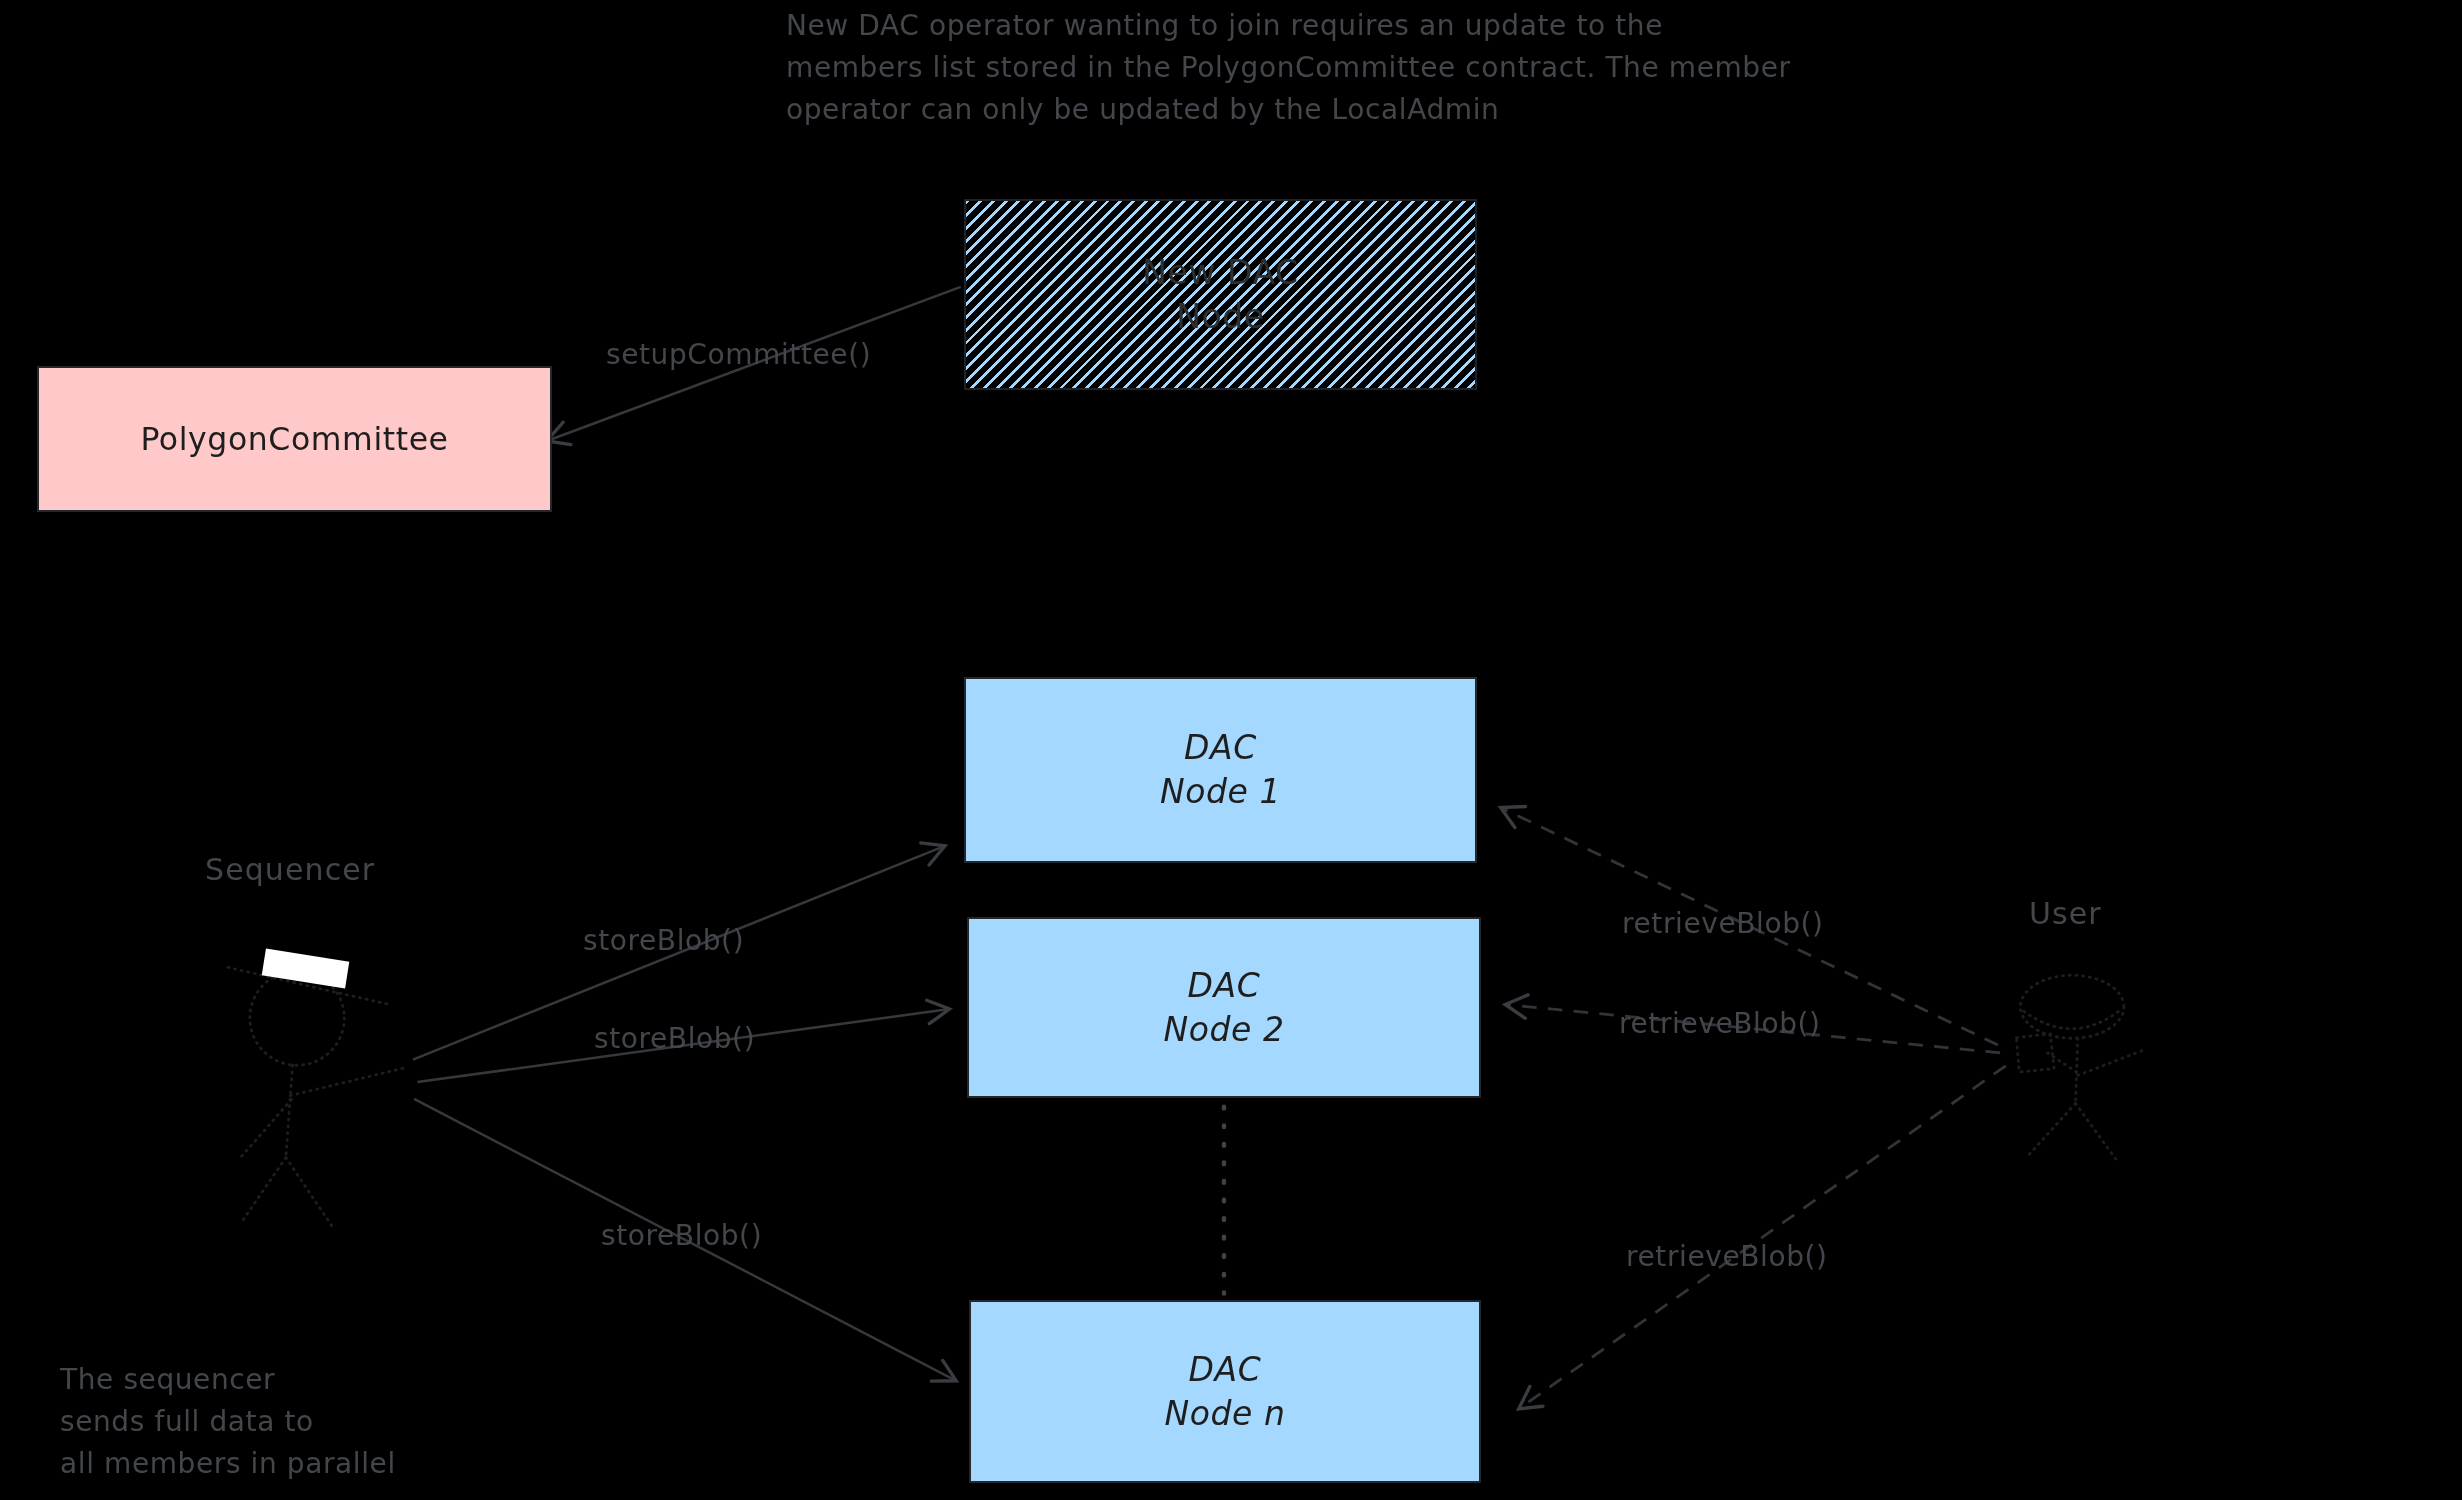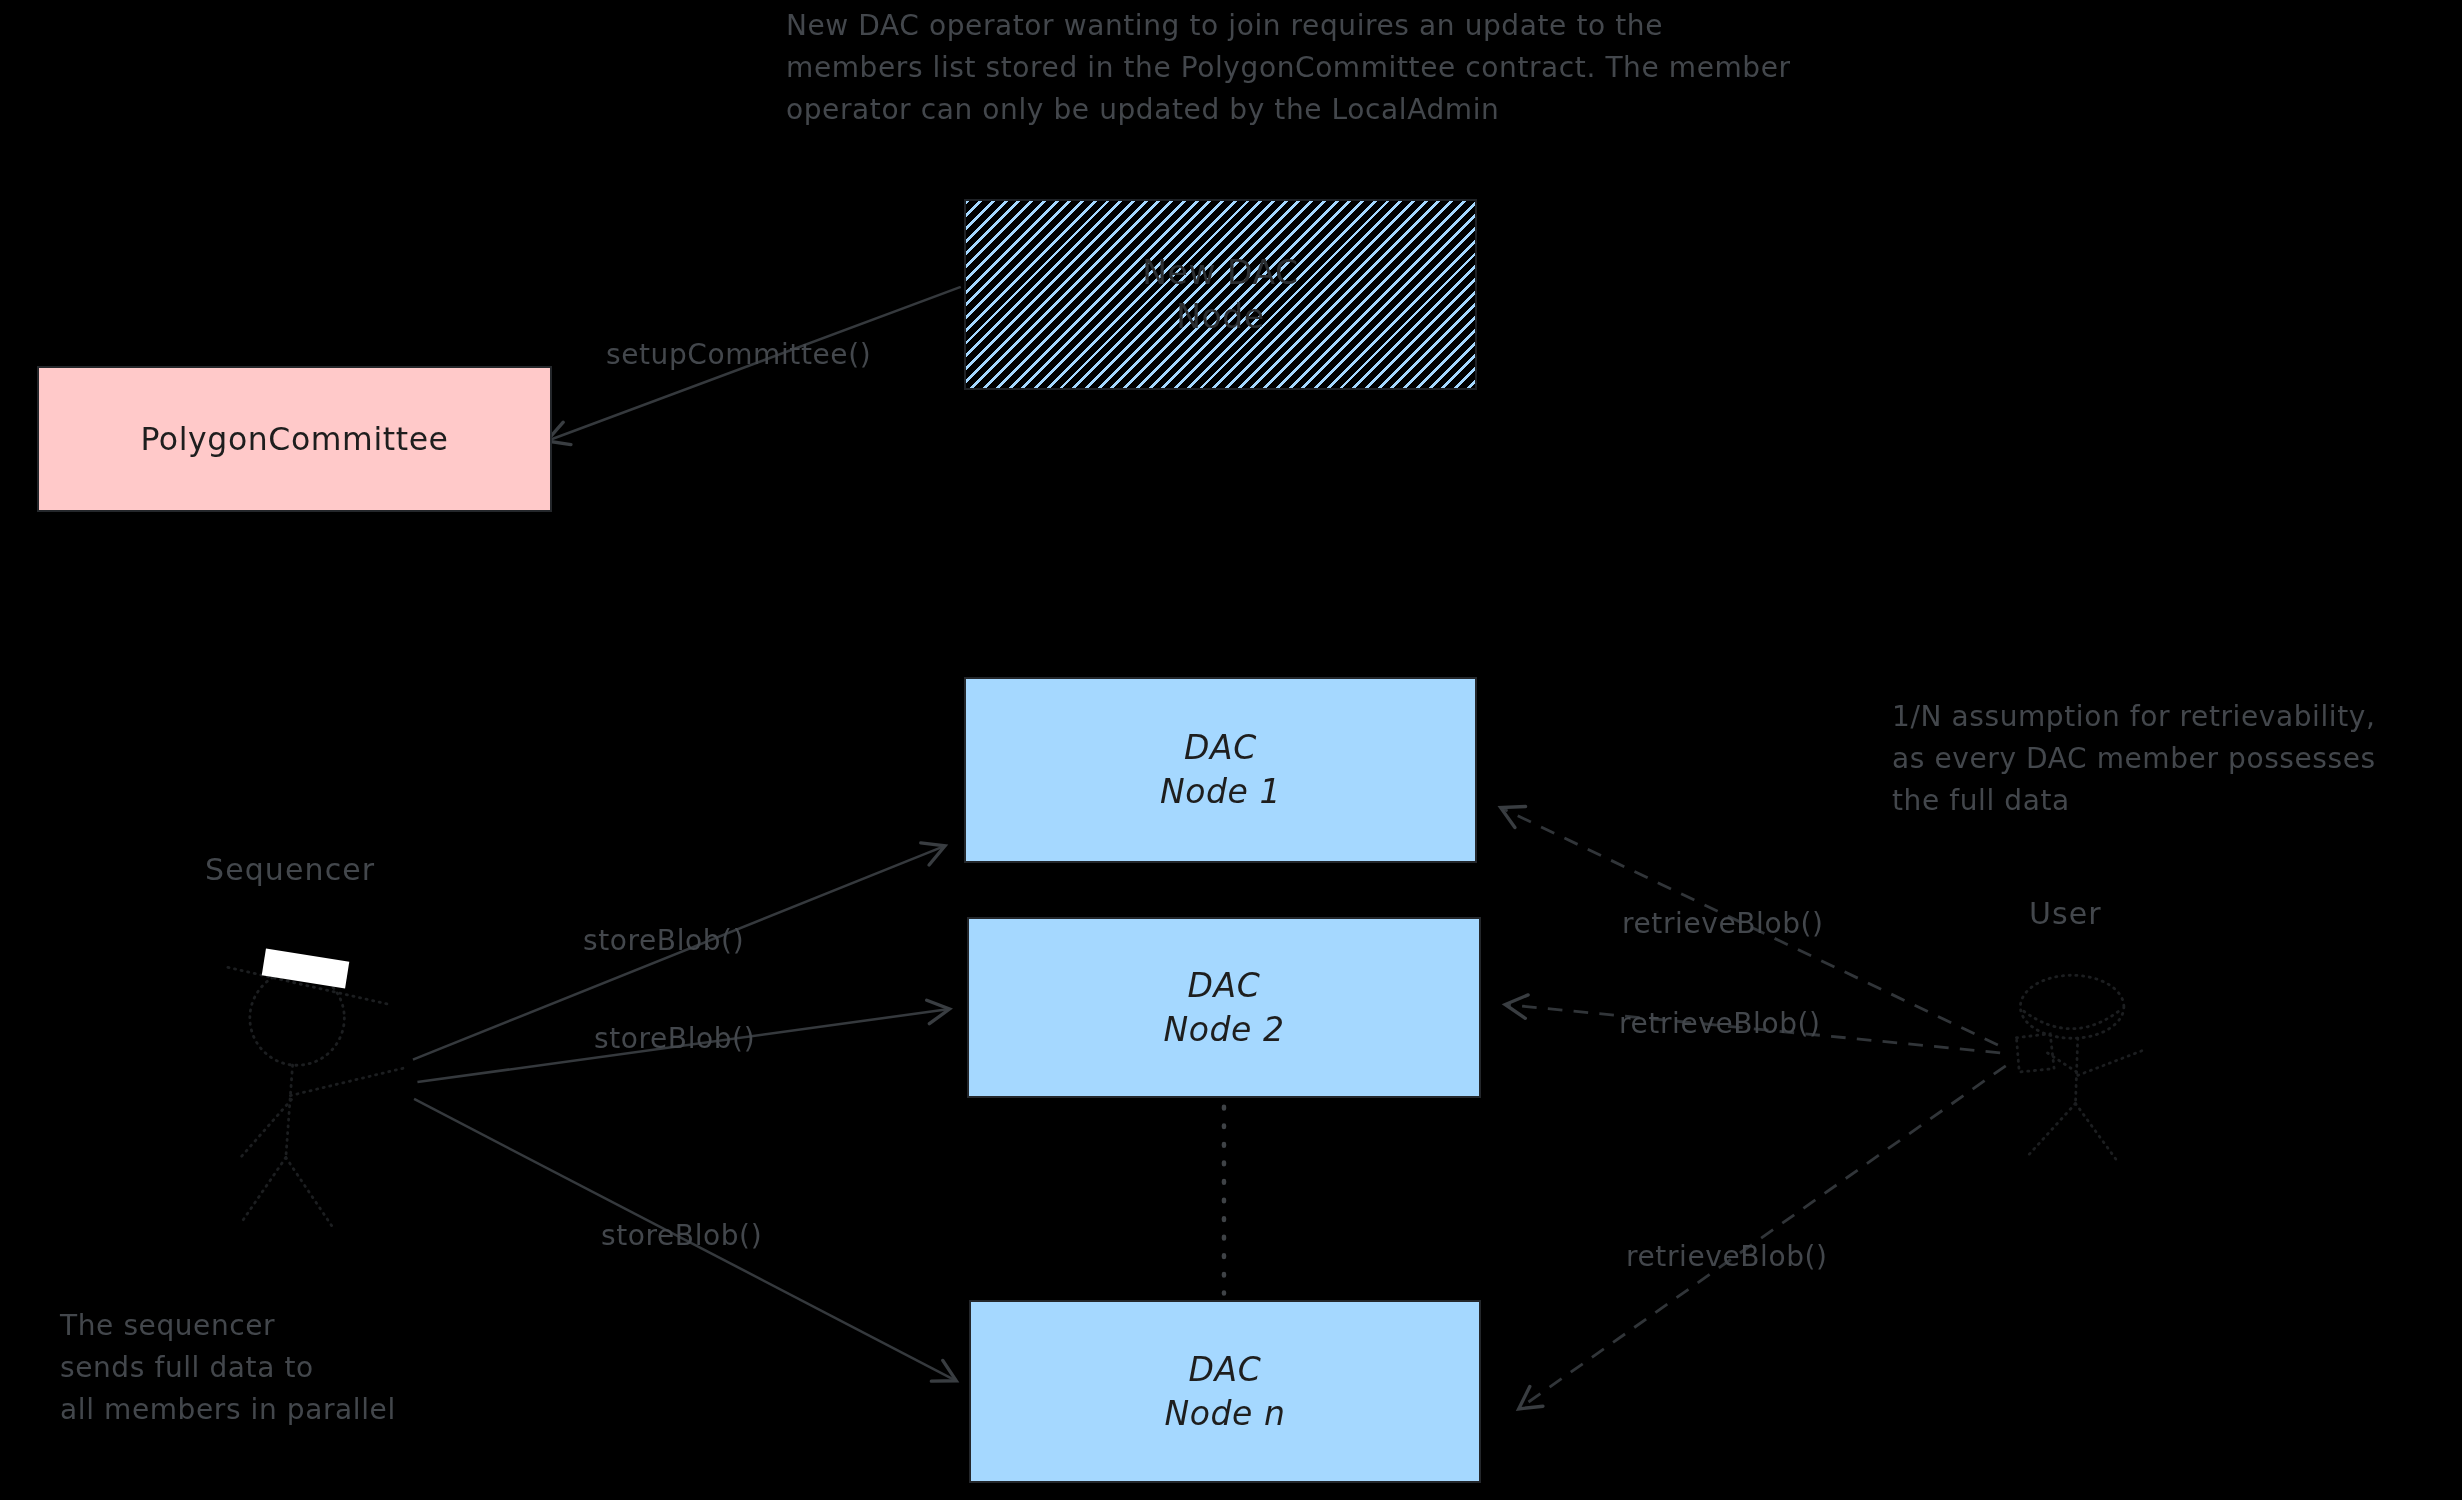--- a/index.html
+++ b/index.html
@@ -45,21 +45,21 @@
   }
   
   #box-new-dac   {left:964px;top:199px; width:513px;height:191px;}
   #box-committee {left:25px;  top:366px; width:515px;height:146px;margin-left:12px;}
   #box-node1     {left:964px;top:677px;width:513px;height:186px;}
   #box-node2     {left:967px;top:917px;width:514px;height:181px;}
   #box-noden     {left:969px;top:1300px;width:512px;height:183px;}
   
   #note-top          {left:786px;top:5px;}
   #note-retrievability{left:1892px;top:696px;}
-  #note-sequencer    {left:60px; top:1305px;}
+  #note-sequencer    {left:60px; top:1359px;}
   
   #lbl-setup    {left:606px;top:338px;}
   #lbl-store1   {left:583px;top:924px;}
   #lbl-store2   {left:594px;top:1022px;}
   #lbl-store3   {left:601px;top:1219px;}
   #lbl-retrieve1{left:1622px;top:907px;}
   #lbl-retrieve2{left:1619px;top:1007px;}
   #lbl-retrieve3{left:1626px;top:1240px;}
   
   #lbl-sequencer{left:205px; top:852px;}
@@ -144,25 +144,20 @@
   <div class="lbl" id="lbl-store1">storeBlob()</div>
   <div class="lbl" id="lbl-store2">storeBlob()</div>
   <div class="lbl" id="lbl-store3">storeBlob()</div>
   <div class="lbl" id="lbl-retrieve1">retrieveBlob()</div>
   <div class="lbl" id="lbl-retrieve2">retrieveBlob()</div>
   <div class="lbl" id="lbl-retrieve3">retrieveBlob()</div>
 
   <div class="actor-lbl" id="lbl-sequencer">Sequencer</div>
   <div class="actor-lbl" id="lbl-user">User</div>
 
-  <div class="note" id="note-retrievability">
-    <div>1/N assumption for retrievability,</div>
-    <div>as every DAC member possesses</div>
-    <div>the full data</div>
-  </div>
   <div class="note" id="note-sequencer">
     <div>The sequencer</div>
     <div>sends full data to</div>
     <div>all members in parallel</div>
   </div>
 
 </div>
 
 
 </body></html>

